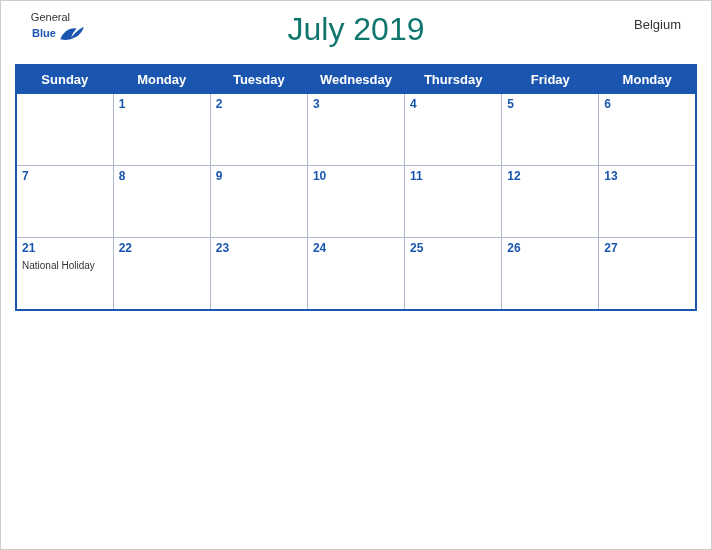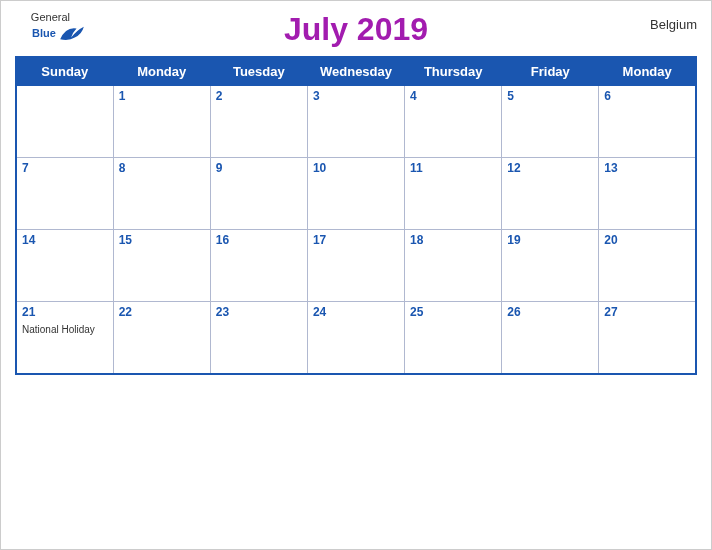--- a/index.html
+++ b/index.html
@@ -17,21 +17,21 @@
       min-height: 550px;
       padding: 10px 14px 14px;
       background: #fff;
       border: 1px solid #ccc;
     }
     .calendar-header {
       display: flex;
       justify-content: center;
       align-items: flex-start;
       position: relative;
-      margin-bottom: 8px;
+      margin-bottom: 16px;
     }
     .logo {
       position: absolute;
       left: 0;
       top: 0;
       display: flex;
       flex-direction: column;
       align-items: center;
     }
     .logo-text-general {
@@ -48,26 +48,26 @@
     }
     .logo-bird {
       width: 28px;
       height: 20px;
     }
     .title-block {
       text-align: center;
     }
     .calendar-title {
       font-size: 32px;
-      color: #a21caf;
-      font-weight: bold;
+      color: #0f766e;
+      font-weight: normal;
     }
     .country-label {
       position: absolute;
-      right: 0;
+      right: 16px;
       top: 6px;
       font-size: 13px;
       color: #333;
     }
     .calendar-grid {
       width: 100%;
       border-collapse: collapse;
       border: 2px solid #1a56b0;
     }
     .calendar-grid th {
@@ -173,43 +173,20 @@
             <span class="day-number">11</span>
           </td>
           <td>
             <span class="day-number">12</span>
           </td>
           <td>
             <span class="day-number">13</span>
           </td>
         </tr>
         <tr>
-          <td>
-            <span class="day-number">14</span>
-          </td>
-          <td>
-            <span class="day-number">15</span>
-          </td>
-          <td>
-            <span class="day-number">16</span>
-          </td>
-          <td>
-            <span class="day-number">17</span>
-          </td>
-          <td>
-            <span class="day-number">18</span>
-          </td>
-          <td>
-            <span class="day-number">19</span>
-          </td>
-          <td>
-            <span class="day-number">20</span>
-          </td>
-        </tr>
-        <tr>
           <td><span class="day-number">21</span><span class="day-event">National Holiday</span></td>
           <td>
             <span class="day-number">22</span>
           </td>
           <td>
             <span class="day-number">23</span>
           </td>
           <td>
             <span class="day-number">24</span>
           </td>

